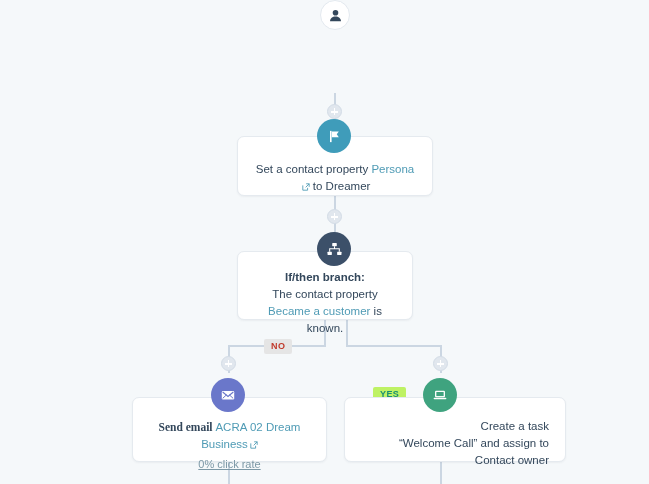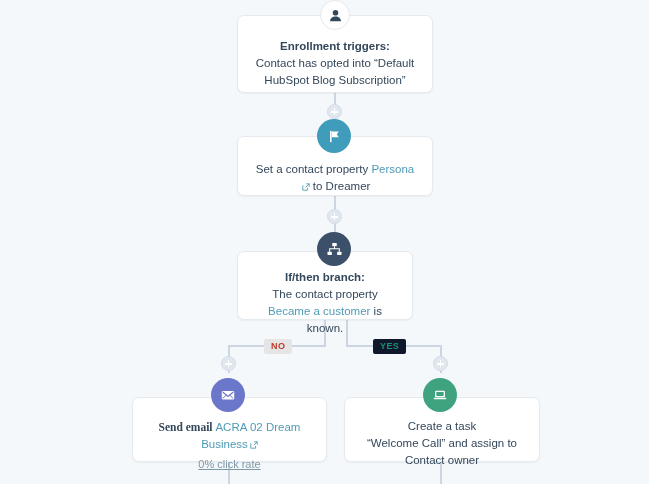--- a/index.html
+++ b/index.html
@@ -153,22 +153,23 @@
     padding: 2px 7px 2px 7px;
     border-radius: 2px;
     box-sizing: border-box;
     line-height: 11px;
   }
   .label-no {
     background: #e5e5e5;
     color: #c0392b;
   }
   .label-yes {
-    background: #0f172a;
+    background: #bef264;
     color: #1a8f72;
+    margin-top: 48px;
   }
 </style>
 </head>
 <body>
 
 <div id="canvas">
 
   <div class="line-v" style="left:334px; top:93px; height:39px;"></div>
   <div class="plus-btn" style="left:327px; top:104px;"></div>
 
@@ -185,26 +186,20 @@
 
   <div class="plus-btn" style="left:221px; top:356px;"></div>
   <div class="plus-btn" style="left:433px; top:356px;"></div>
 
   <div class="branch-label label-no" style="left:264px; top:339px;">NO</div>
   <div class="branch-label label-yes" style="left:373px; top:339px;">YES</div>
 
   <div class="line-v" style="left:228px; top:462px; height:22px;"></div>
   <div class="line-v" style="left:440px; top:462px; height:22px;"></div>
 
-  <div class="card" style="left:237px; top:15px; width:196px; height:78px;">
-    <div class="card-body" style="padding-top:22px;">
-      <div class="card-title">Enrollment triggers:</div>
-      <div class="card-text">Contact has opted into “Default HubSpot Blog Subscription”</div>
-    </div>
-  </div>
   <div class="badge badge-enroll" style="left:320px; top:0px;">
     <svg width="15" height="15" viewBox="0 0 16 16" aria-hidden="true">
       <circle cx="8" cy="5" r="3" fill="#33475b"></circle>
       <path d="M2.2 14c0-3.2 2.6-5 5.8-5s5.8 1.8 5.8 5z" fill="#33475b"></path>
     </svg>
   </div>
 
   <div class="card" style="left:237px; top:136px; width:196px; height:60px;text-align:center;">
     <div class="card-body" style="padding-top:24px;">
       <div class="card-text">
@@ -255,21 +250,21 @@
     </div>
   </div>
   <div class="badge badge-email" style="left:211px; top:378px;">
     <svg width="16" height="16" viewBox="0 0 18 18" aria-hidden="true">
       <rect x="2" y="4.4" width="14" height="9.6" rx="1.4" fill="#ffffff"></rect>
       <path d="M3 5.6l6 5 6-5" fill="none" stroke="#6a77ca" stroke-width="1.3"></path>
       <path d="M3 12.8l4.3-4M14.8 12.8l-4.3-4" fill="none" stroke="#6a77ca" stroke-width="1.1"></path>
     </svg>
   </div>
 
-  <div class="card" style="left:344px; top:397px; width:196px; height:65px;">
+  <div class="card" style="left:344px; top:397px; width:222px; height:65px;text-align:right;">
     <div class="card-body" style="padding-top:20px;">
       <div class="card-text">Create a task</div>
       <div class="card-text">
         <span>“Welcome Call” and assign to Contact owner</span>
       </div>
     </div>
   </div>
   <div class="badge badge-task" style="left:423px; top:378px;">
     <svg width="16" height="16" viewBox="0 0 18 18" aria-hidden="true">
       <rect x="3.4" y="4.2" width="11.2" height="7.4" rx="1.2" fill="#ffffff"></rect>

